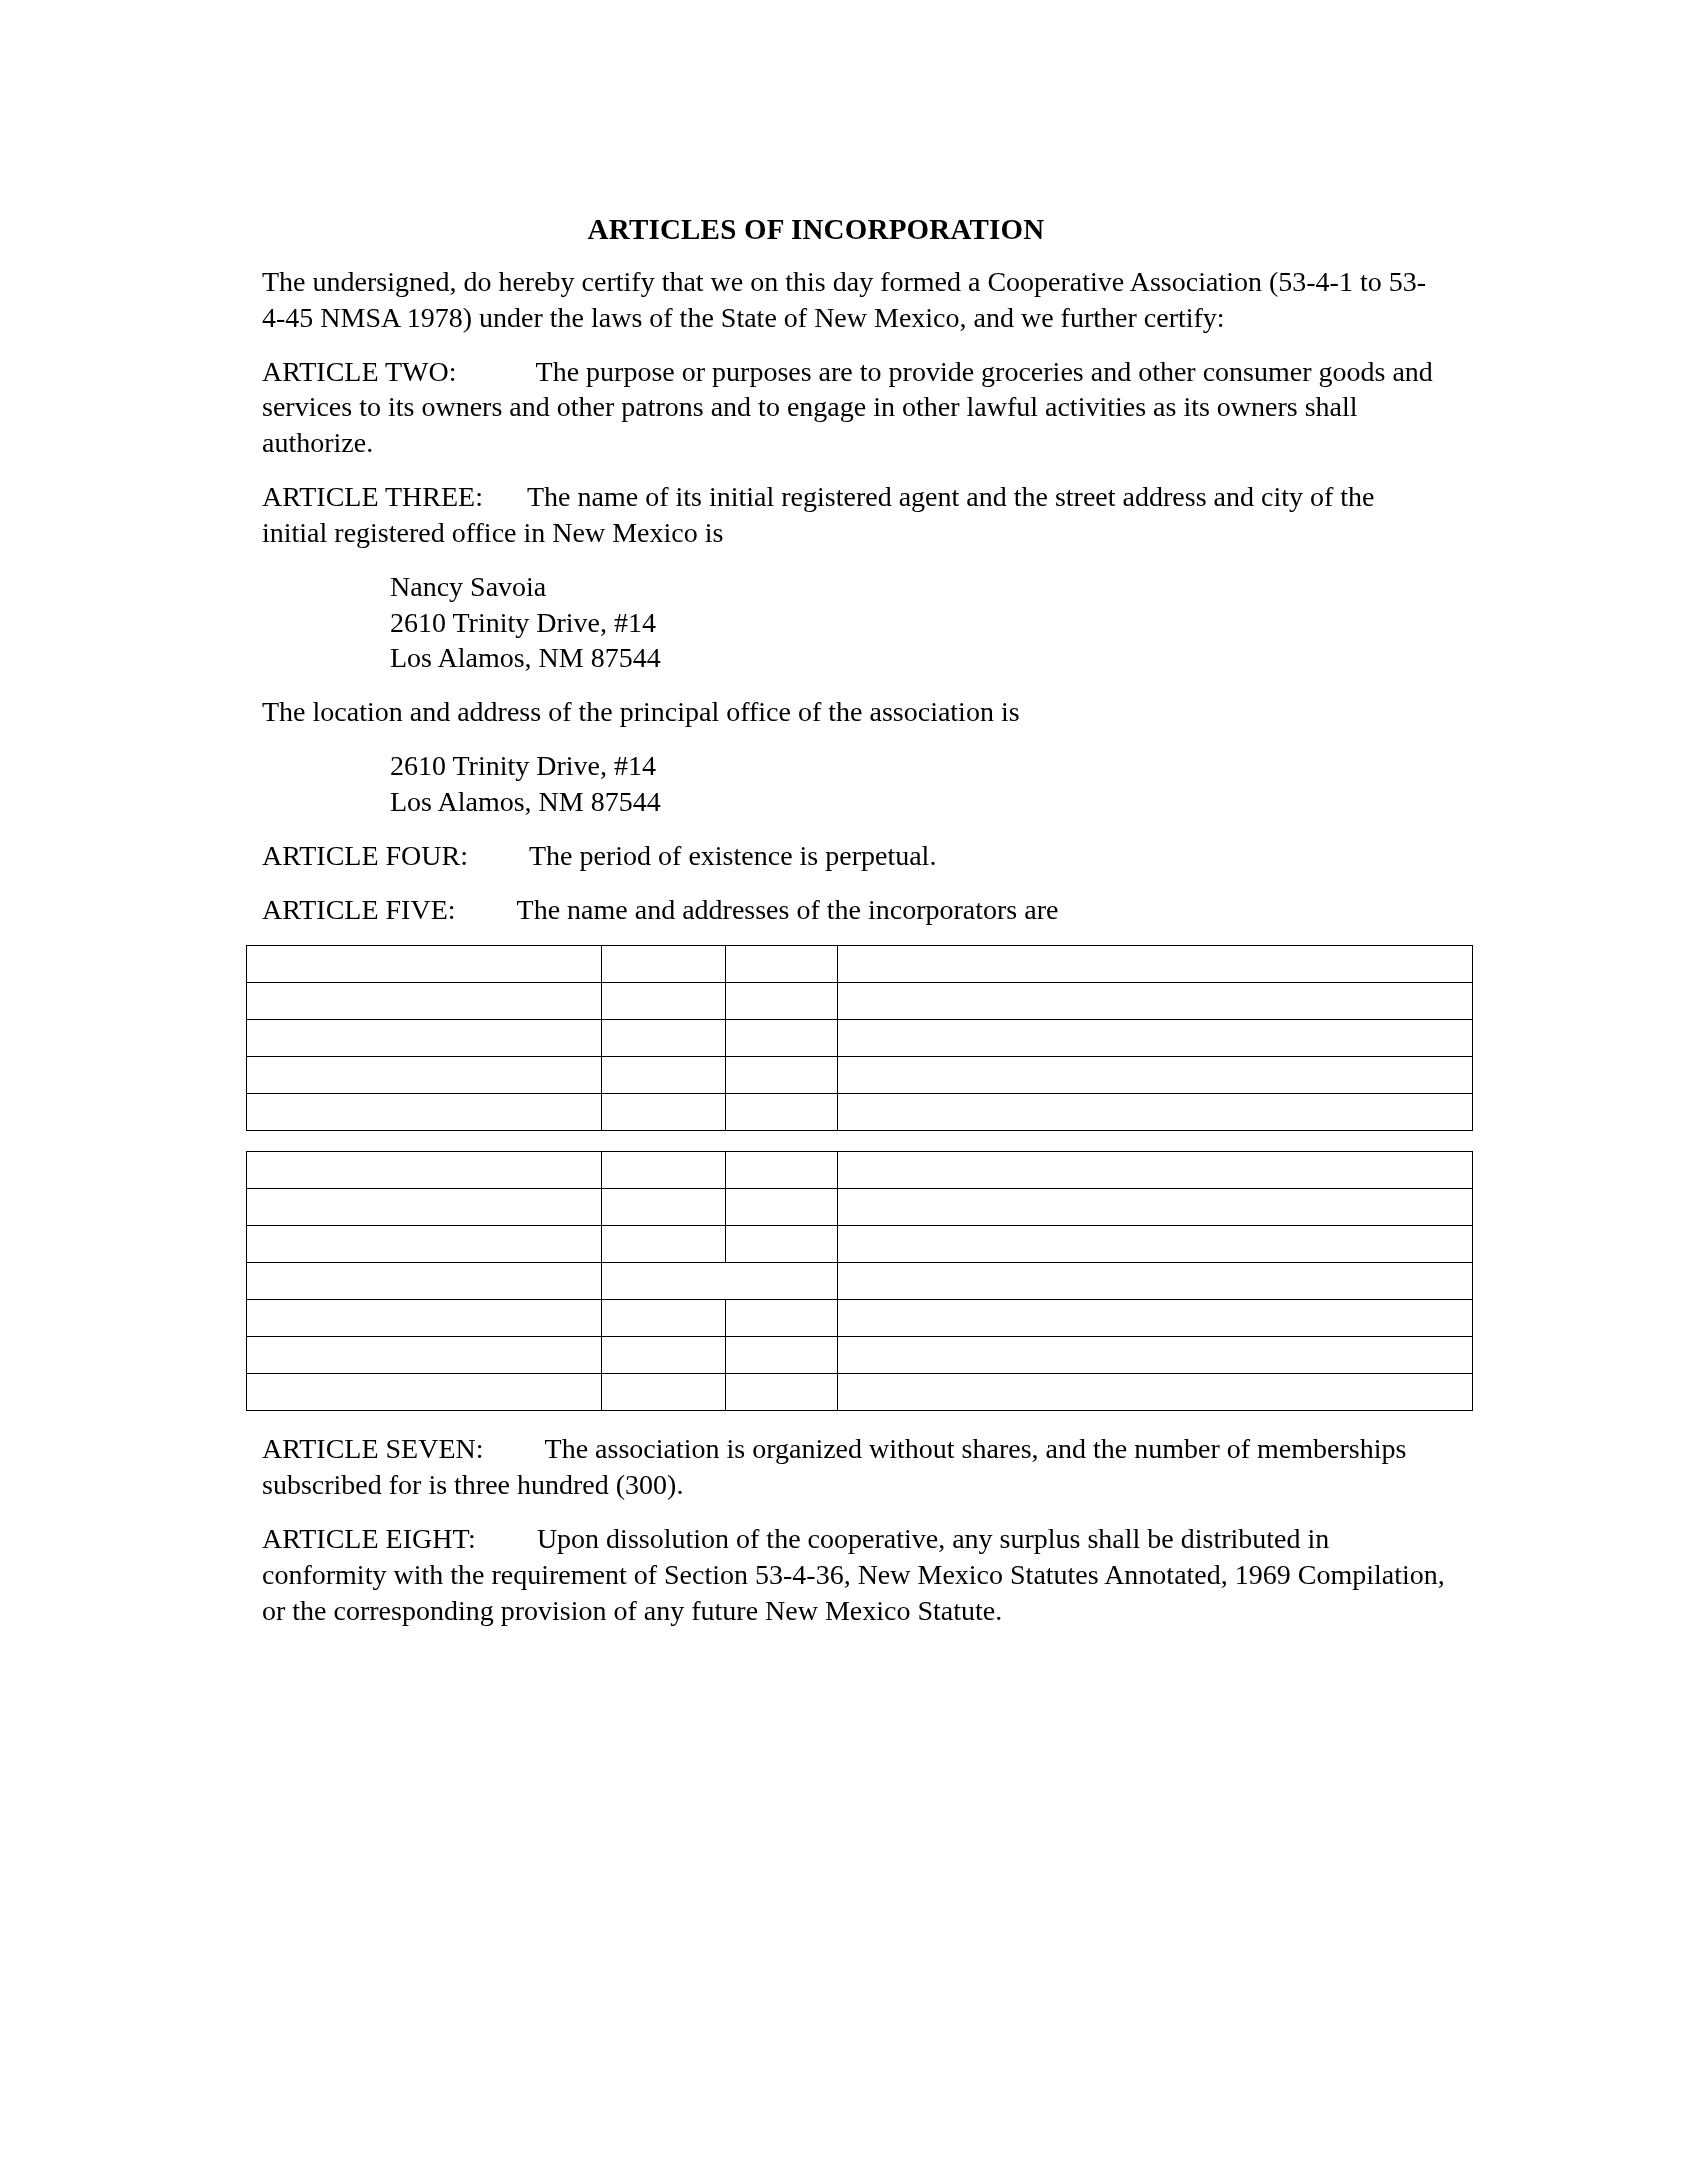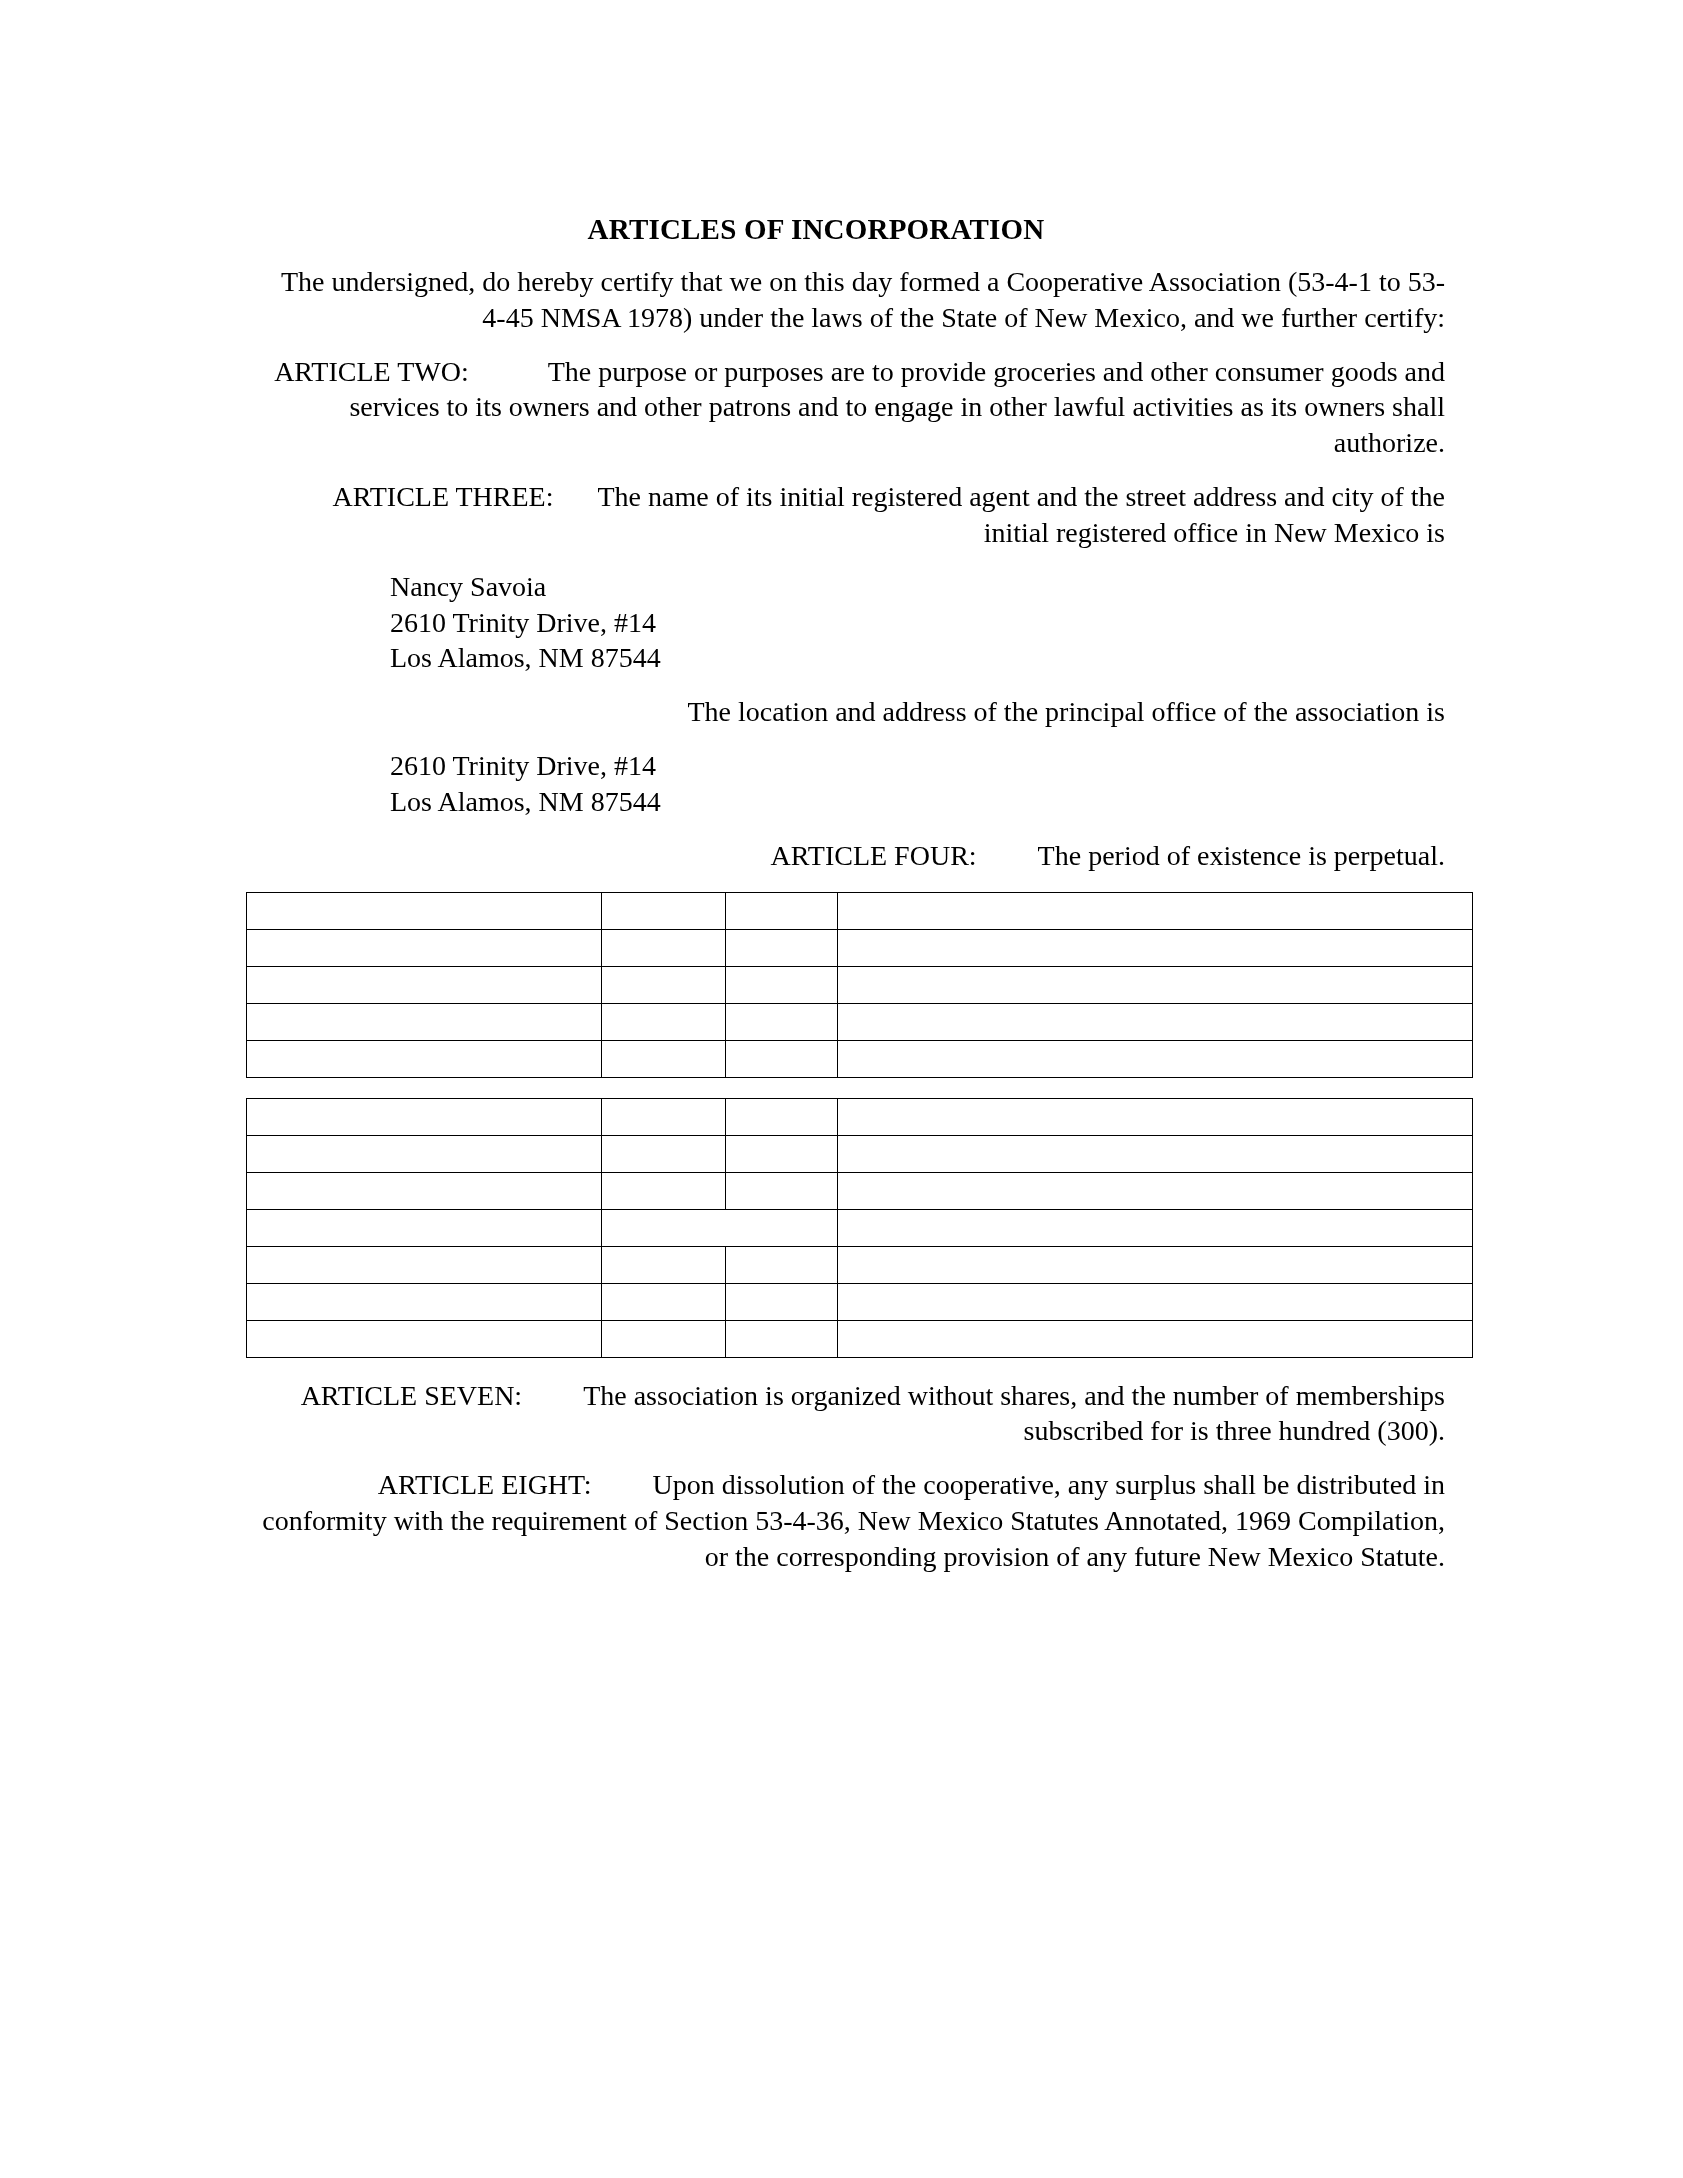--- a/index.html
+++ b/index.html
@@ -25,21 +25,21 @@
     font-weight: bold;
     font-size: 29px;
     letter-spacing: 0.2px;
     margin: 0 0 18px 0;
     padding-right: 59px;
   }
   p.para {
     font-size: 28px;
     line-height: 1.28;
     margin: 0 0 18px 16px;
-    text-align: right;
+    text-align: left;
   }
   .article-label {
     display: inline;
   }
   .gap-sm { display: inline-block; width: 44px; }
   .gap-md { display: inline-block; width: 61px; }
   .gap-lg { display: inline-block; width: 79px; }
   .address-block {
     font-size: 28px;
     line-height: 1.28;
@@ -94,20 +94,23 @@
 
   <div class="address-block">
     <div>2610 Trinity Drive, #14</div>
     <div>Los Alamos, NM 87544</div>
   </div>
 
   <p class="para">
     <span class="article-label">ARTICLE FOUR:</span><span class="gap-md"></span><span>The period of existence is perpetual.</span>
   </p>
 
+  <p class="para">
+    <span class="article-label">ARTICLE FIVE:</span><span class="gap-md"></span><span>The name and addresses of the incorporators are</span>
+  </p>
 
   <table class="grid">
     <tbody>
       <tr>
         <td class="c1"></td>
         <td class="c2"></td>
         <td class="c3"></td>
         <td class="c4"></td>
       </tr>
       <tr>

